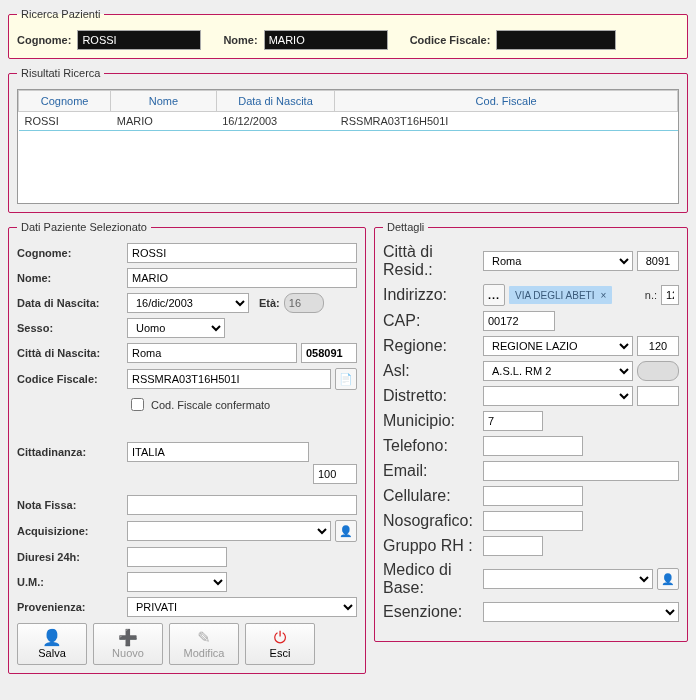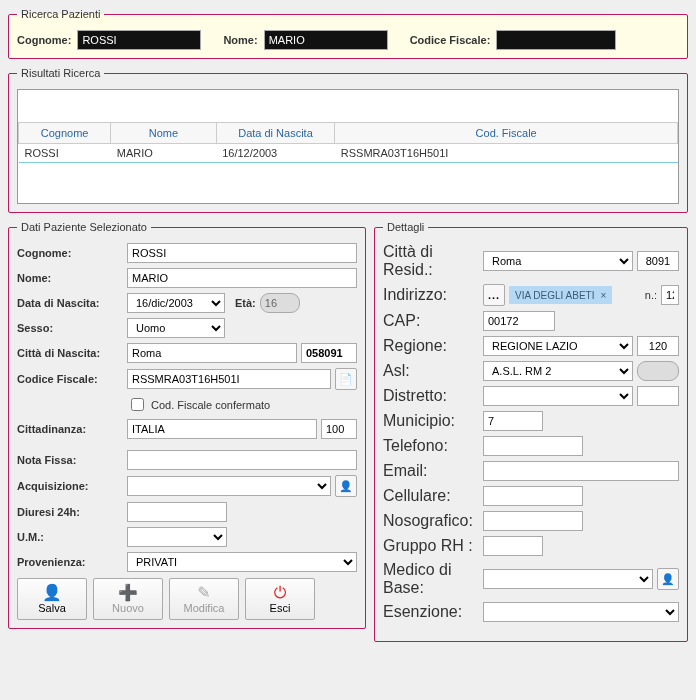--- a/index.html
+++ b/index.html
@@ -42,21 +42,21 @@
   .search-row { display:flex; align-items:center; gap:6px; flex-wrap:nowrap; }
   .search-row label { font-weight: bold; }
 
   
   .results-container {
     border: 1px solid #999;
     background: #fff;
     height: 115px;
     overflow: hidden;
   }
-  table.results { width: 100%; border-collapse: collapse; font-size: 11px; margin-top: 32px; }
+  table.results { width: 100%; border-collapse: collapse; font-size: 11px; }
   table.results thead th {
     background: #f7f7f7;
     color: #2a66a5;
     font-weight: normal;
     border: 1px solid #ccc;
     padding: 4px 6px;
     text-align: center;
   }
   table.results tbody td {
     border-top: 1px solid #7fcbe0;
@@ -172,21 +172,21 @@
       <div class="form-row">
         <div class="lbl-col">Cognome:</div>
         <input type="text" style="flex: 1 1 0%;" value="ROSSI">
       </div>
       <div class="form-row">
         <div class="lbl-col">Nome:</div>
         <input type="text" style="flex: 1 1 0%;" value="MARIO">
       </div>
       <div class="form-row">
         <div class="lbl-col">Data di Nascita:</div>
-        <select style="width:98px">
+        <select style="width:122px">
           <option>16/dic/2003</option>
         </select>
         <label class="lbl" style="margin-left:6px">Età:</label>
         <input type="text" class="readonly-grey" style="width: 40px;" readonly="" value="16">
       </div>
       <div class="form-row">
         <div class="lbl-col">Sesso:</div>
         <select style="width:98px">
           <option>Uomo</option>
         </select>
@@ -206,21 +206,21 @@
       <div class="form-row">
         <div class="lbl-col"></div>
         <div class="checkbox-row">
           <input type="checkbox" style="">
           <span>Cod. Fiscale confermato</span>
         </div>
       </div>
       <div class="form-row">
         <div class="lbl-col">Cittadinanza:</div>
         <input type="text" style="flex: 1 1 0%;" value="ITALIA">
-        <input type="text" style="width: 36px;" value="100">
+        <input type="text" style="width: 44px; margin-top: 45px;" value="100">
       </div>
       <div style="height:6px"></div>
       <div class="form-row">
         <div class="lbl-col">Nota Fissa:</div>
         <input type="text" style="flex: 1 1 0%;">
       </div>
       <div class="form-row">
         <div class="lbl-col">Acquisizione:</div>
         <select style="flex:1"><option></option></select>
         <button class="icon-btn">

